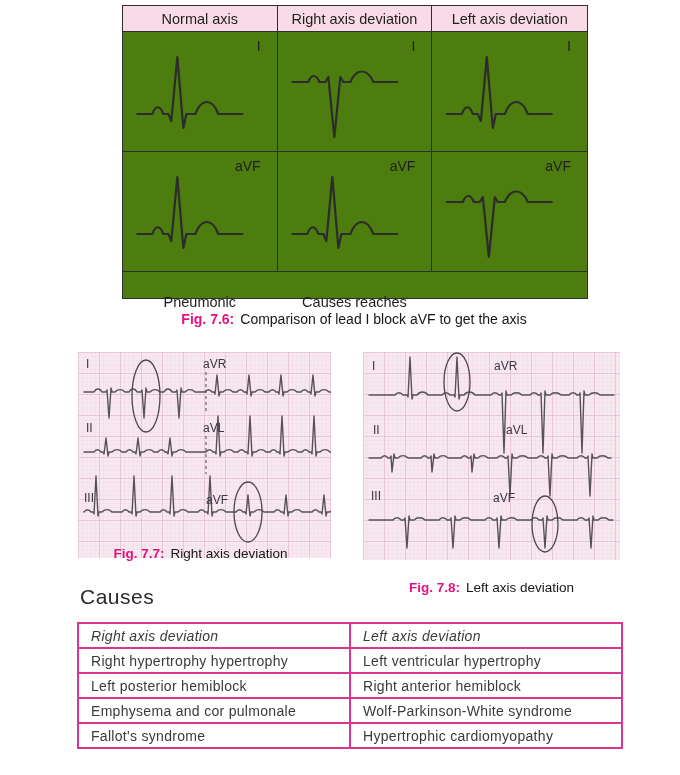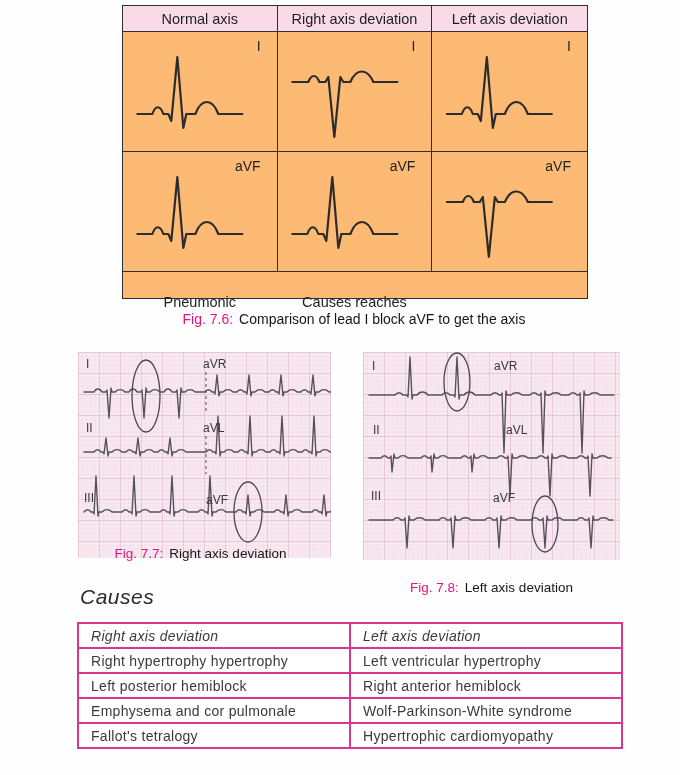--- a/index.html
+++ b/index.html
@@ -3,48 +3,48 @@
 <meta charset="utf-8">
 <style>
   html,body{margin:0;padding:0;background:#ffffff;}
   .page{position:relative;width:680px;height:775px;background:#fefefe;overflow:hidden;
         font-family:"Liberation Sans",sans-serif;color:#222;}
 
   
   .axis-table{position:absolute;left:122px;top:5px;width:464px;
               display:grid;grid-template-columns:1fr 1fr 1fr;
               grid-template-rows:26px 120px 120px 26px;
-              border:1.6px solid #2e2e2e;background:#fdba74;}
+              border:1.6px solid #2e2e2e;background:#4d7c0f;}
   .axis-table>div{border-right:1.6px solid #2e2e2e;border-bottom:1.6px solid #2e2e2e;position:relative;}
   .axis-table>div:nth-child(3n){border-right:none;}
   .axis-table>div:nth-child(n+10){border-bottom:none;margin-top:30px;}
   .at-h,.at-f{background:#f8dbe7;display:flex;align-items:center;justify-content:center;
               font-size:14.5px;color:#1f1f1f;}
   .at-w svg{display:block;width:100%;height:100%;}
   .ekg{fill:none;stroke:#2c2c2c;stroke-width:2.2;stroke-linejoin:round;stroke-linecap:round;}
   .lead{position:absolute;top:6px;right:16px;font-size:14px;color:#1f1f1f;}
 
   
   .caption{position:absolute;font-size:14px;color:#161616;text-align:center;white-space:nowrap;}
-  .fig-label{color:#e3137e;font-weight:normal;margin-right:6px;}
+  .fig-label{color:#e3137e;font-weight:bold;margin-right:6px;}
   .cap76{left:122px;top:311px;width:464px;}
   .cap77{left:70px;top:546px;width:261px;font-size:13.5px;}
   .cap78{left:363px;top:580px;width:257px;font-size:13.5px;}
 
   
   .ecg{position:absolute;}
   .ecg-left{left:78px;top:352px;}
   .ecg-right{left:363px;top:352px;}
   .wave{fill:none;stroke:#57515c;stroke-width:1.4;stroke-linejoin:round;stroke-linecap:round;}
   .lbl{font-family:"Liberation Sans",sans-serif;font-size:12px;fill:#3a3542;}
   .circ{fill:none;stroke:#4c4752;stroke-width:1.3;}
   .dash{stroke:#4c4752;stroke-width:1;stroke-dasharray:3 3;}
 
   
-  .causes-heading{position:absolute;left:80px;top:585px;font-size:21px;font-style:italic;
+  .causes-heading{position:absolute;left:80px;top:585px;font-size:21px;
                   color:#2b2b2b;letter-spacing:0.5px;}
   .causes-table{position:absolute;left:77px;top:622px;width:546px;border-collapse:collapse;
                 font-size:14px;color:#3a3a3a;letter-spacing:0.3px;}
   .causes-table th,.causes-table td{border:2px solid #d93690;text-align:left;
                 font-weight:normal;padding:2.5px 12px;height:18px;background:#fff;}
   .causes-table th{font-style:italic;}
   .causes-table col{width:50%;}
 </style>
 </head>
 <body>
@@ -183,19 +183,19 @@
     </tr>
     <tr>
       <td>Left posterior hemiblock</td>
       <td>Right anterior hemiblock</td>
     </tr>
     <tr>
       <td>Emphysema and cor pulmonale</td>
       <td>Wolf-Parkinson-White syndrome</td>
     </tr>
     <tr>
-      <td>Fallot's tetralogy</td>
+      <td>Fallot's syndrome</td>
       <td>Hypertrophic cardiomyopathy</td>
     </tr>
   </tbody>
     </table>
 
 </div>
 
 </body></html>

